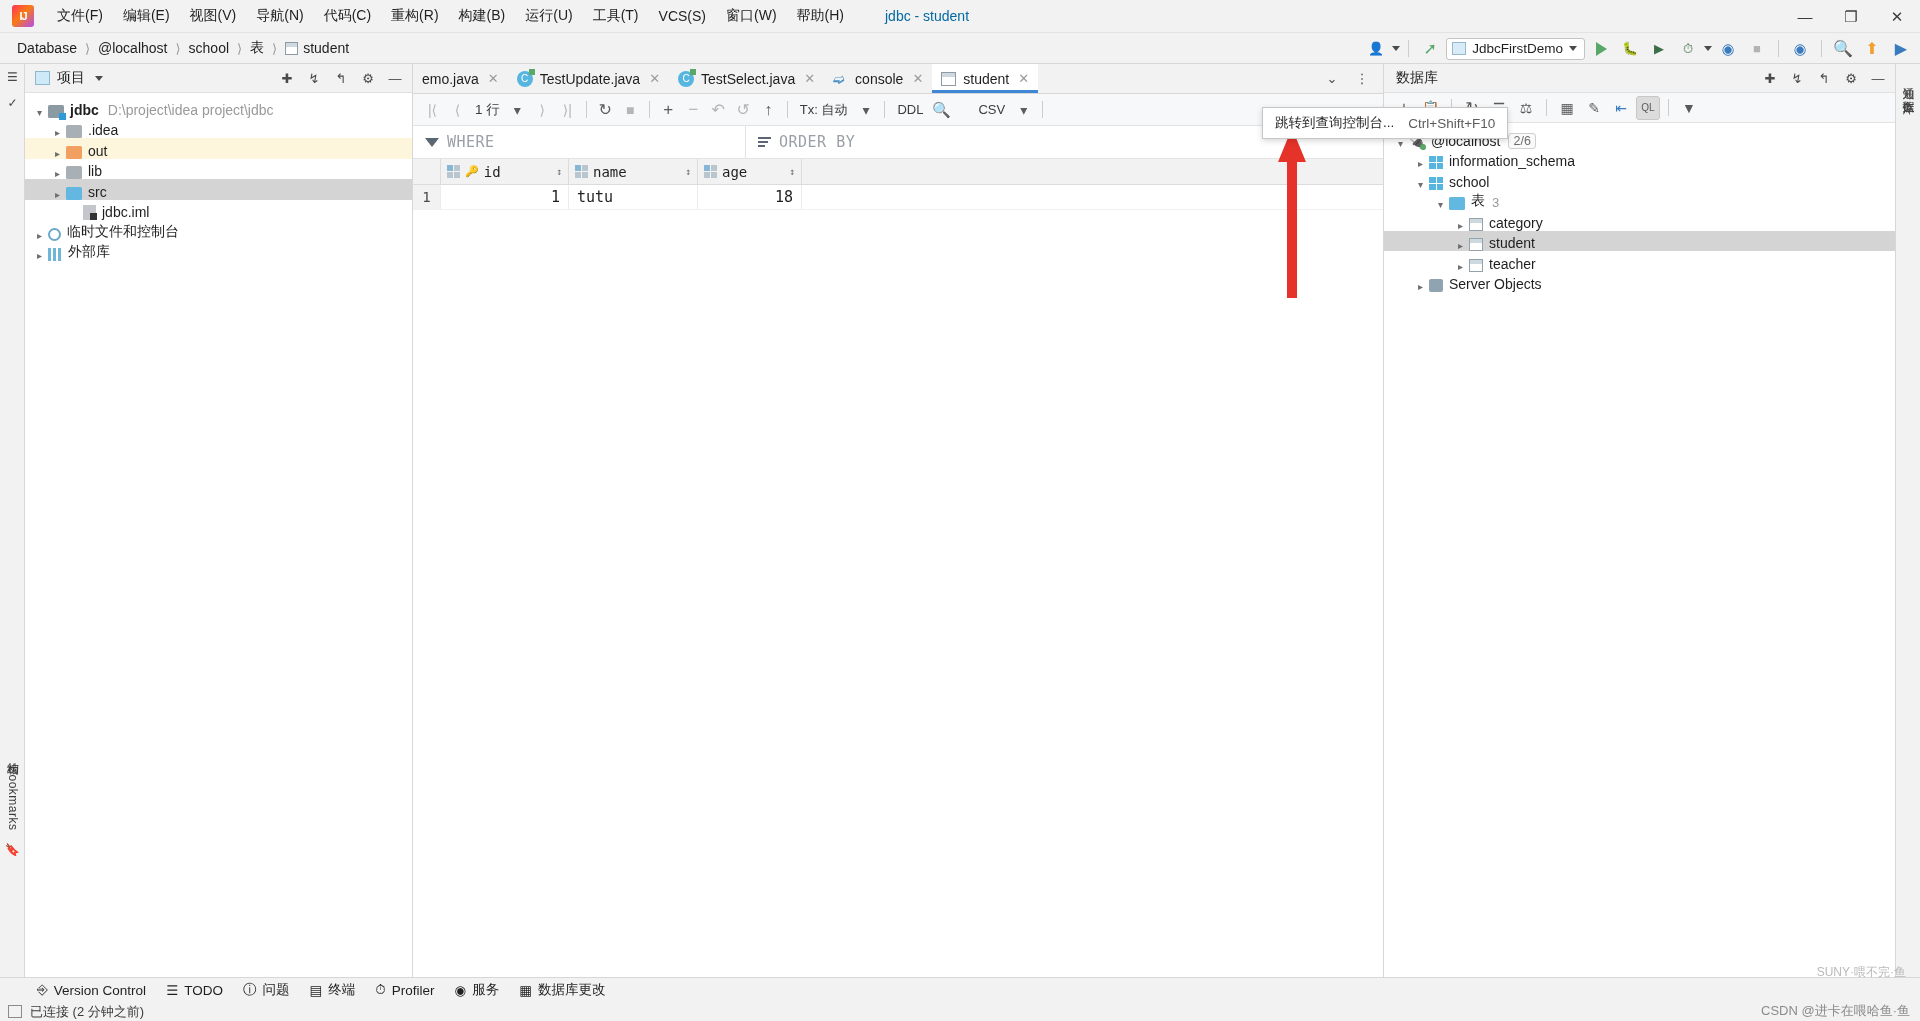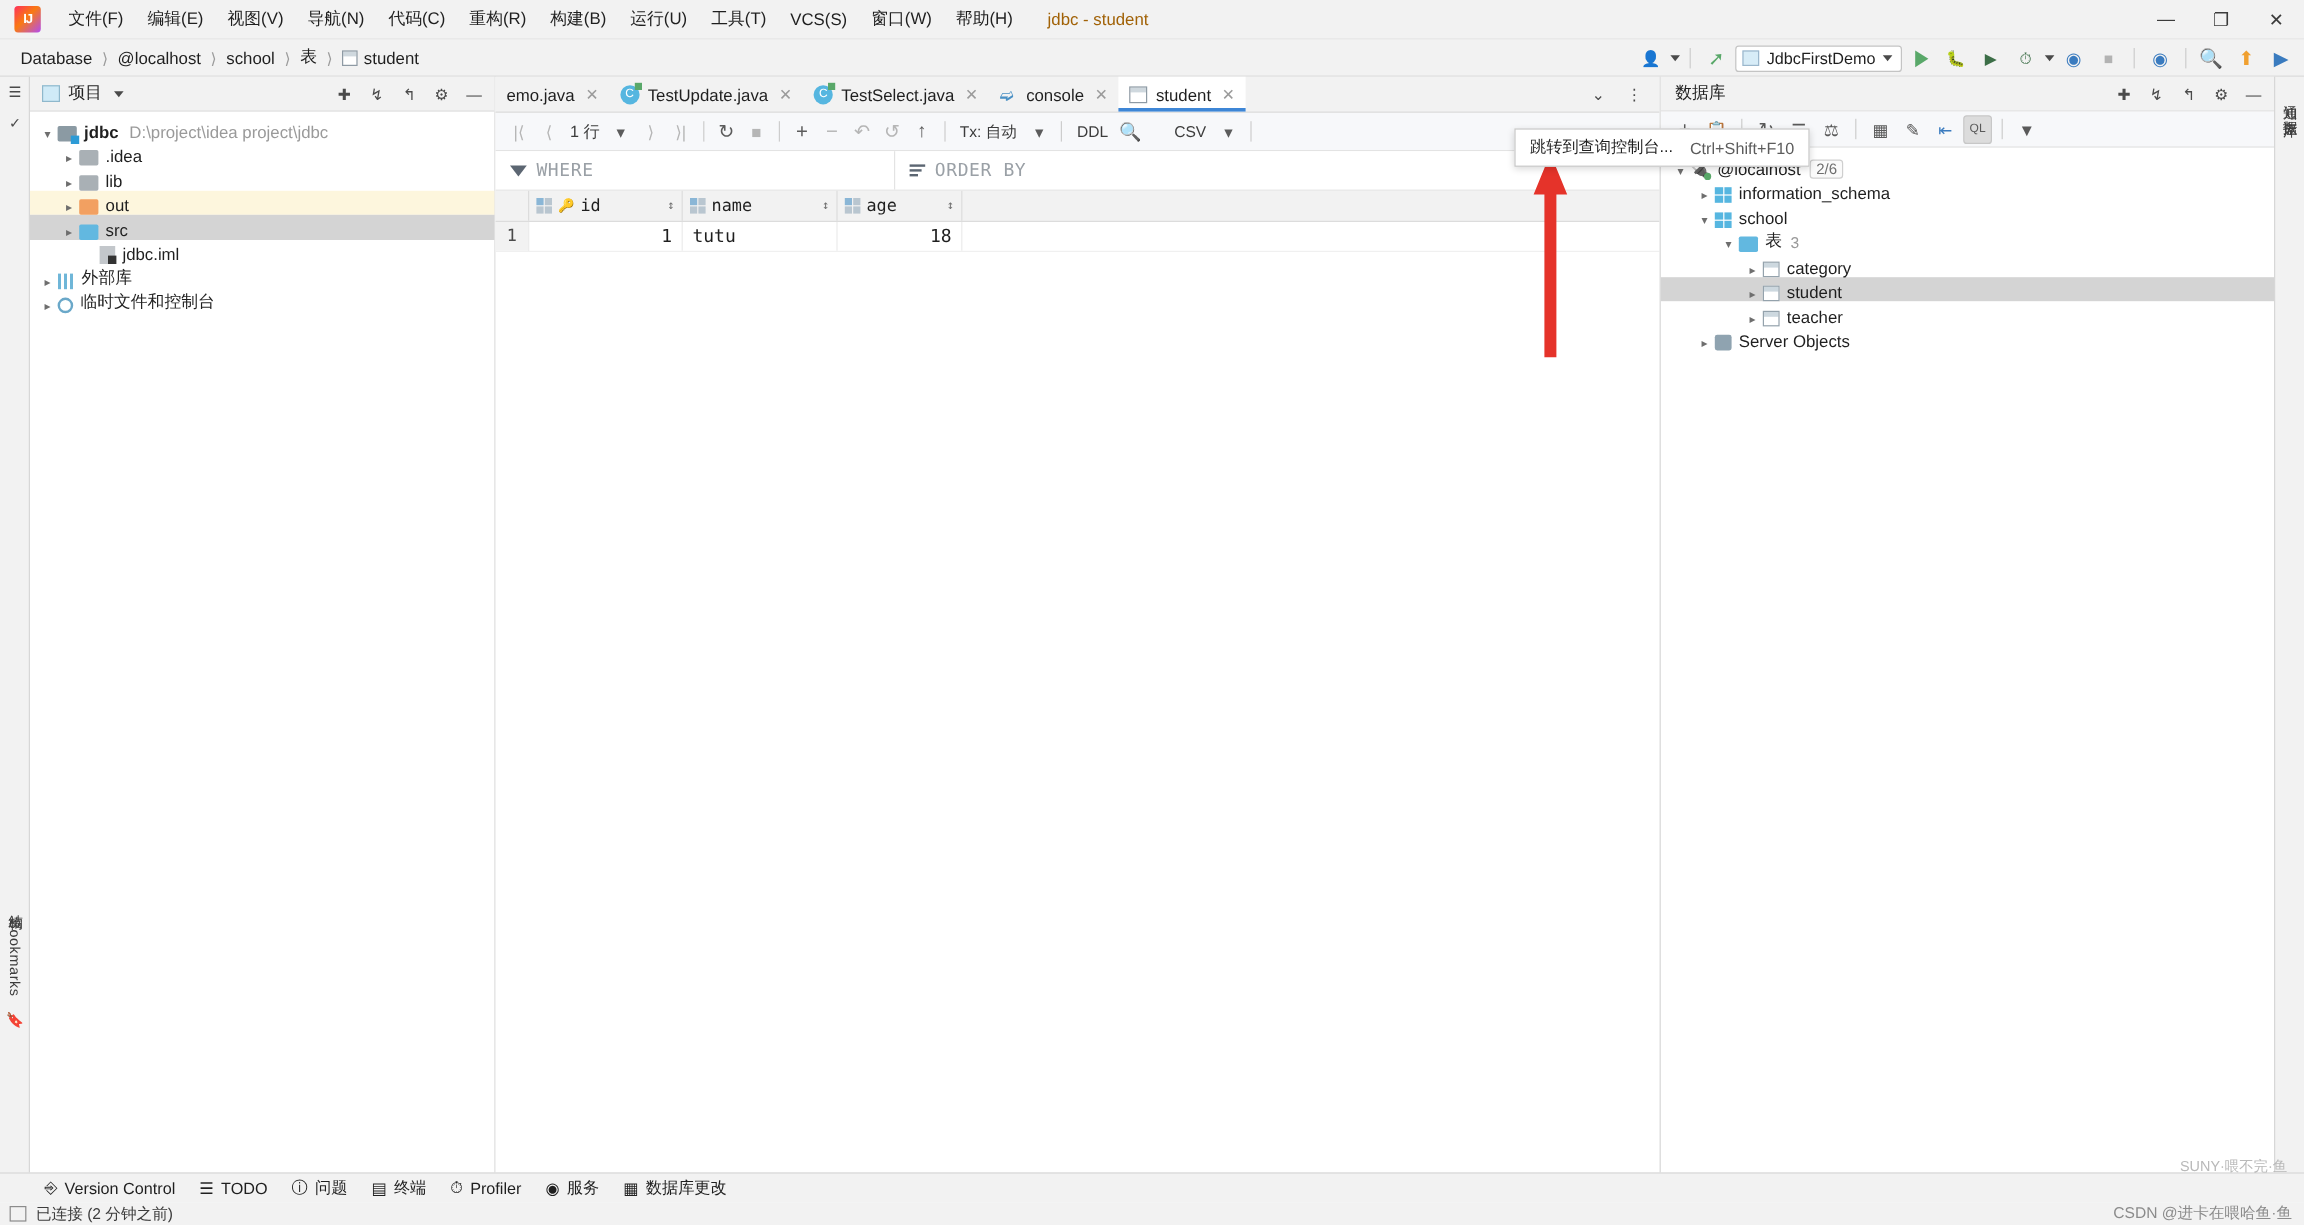--- a/index.html
+++ b/index.html
@@ -17,21 +17,21 @@
     background: #f2f2f2; display: flex; align-items: center;
     border-bottom: 1px solid #e3e3e3;
   }
   .ij-logo { width: 22px; height: 22px; margin-left: 12px; margin-right: 8px; position: relative; }
   .ij-logo .sq { position:absolute; inset:0; border-radius:3px;
      background: linear-gradient(135deg,#fe315d 0%,#f97a12 45%,#b24df1 100%); }
   .ij-logo .ij { position:absolute; inset:0; color:#fff; font-size:11px; font-weight:bold;
      display:flex; align-items:center; justify-content:center; letter-spacing:-1px; }
   .menu { display: flex; align-items: center; gap: 2px; margin-left: 6px; }
   .menu-item { padding: 4px 9px; font-size: 14px; color: #1f1f1f; white-space: nowrap; cursor: default; }
-  .win-title { margin-left: 20px; font-size: 14px; color: #a16207; }
+  .win-title { margin-left: 32px; font-size: 14px; color: #0369a1; }
   .win-btns { position: absolute; right: 0; top: 0; height: 33px; display: flex; }
   .win-btn { width: 46px; height: 33px; display: flex; align-items: center; justify-content: center;
      font-size: 15px; color: #3c3c3c; }
 
   
   .navbar {
     position: absolute; top: 33px; left: 0; width: 1920px; height: 31px;
     background: #f2f2f2; display: flex; align-items: center;
     border-bottom: 1px solid #d7d7d7;
   }
@@ -314,48 +314,48 @@
         <span class="arrow open"></span>
         <span class="folder mod"></span>
         <span class="lbl-b">jdbc</span>
         <span class="path">D:\project\idea project\jdbc</span>
       </div>
       <div class="row" style="padding-left:24px;">
         <span class="arrow closed"></span>
         <span class="folder gray"></span>
         <span>.idea</span>
       </div>
+      <div class="row highlight" style="padding-left:24px;">
+        <span class="arrow closed"></span>
+        <span class="folder orange"></span>
+        <span>out</span>
+      </div>
       <div class="row" style="padding-left:24px;">
         <span class="arrow closed"></span>
         <span class="folder gray"></span>
         <span>lib</span>
-      </div>
-      <div class="row highlight" style="padding-left:24px;">
-        <span class="arrow closed"></span>
-        <span class="folder orange"></span>
-        <span>out</span>
       </div>
       <div class="row sel-inactive" style="padding-left:24px;">
         <span class="arrow closed"></span>
         <span class="folder blue"></span>
         <span>src</span>
       </div>
       <div class="row" style="padding-left:58px;">
         <span class="fileic"></span>
         <span>jdbc.iml</span>
       </div>
       <div class="row">
         <span class="arrow closed"></span>
+        <span class="clockic"></span>
+        <span>临时文件和控制台</span>
+      </div>
+      <div class="row">
+        <span class="arrow closed"></span>
         <span class="libic"></span>
         <span>外部库</span>
-      </div>
-      <div class="row">
-        <span class="arrow closed"></span>
-        <span class="clockic"></span>
-        <span>临时文件和控制台</span>
       </div>
     </div>
   </div>
 
   <div class="editor">
     <div class="tabrow">
       <div class="tab">
         <span>emo.java</span>
         <span class="x">✕</span>
       </div>

